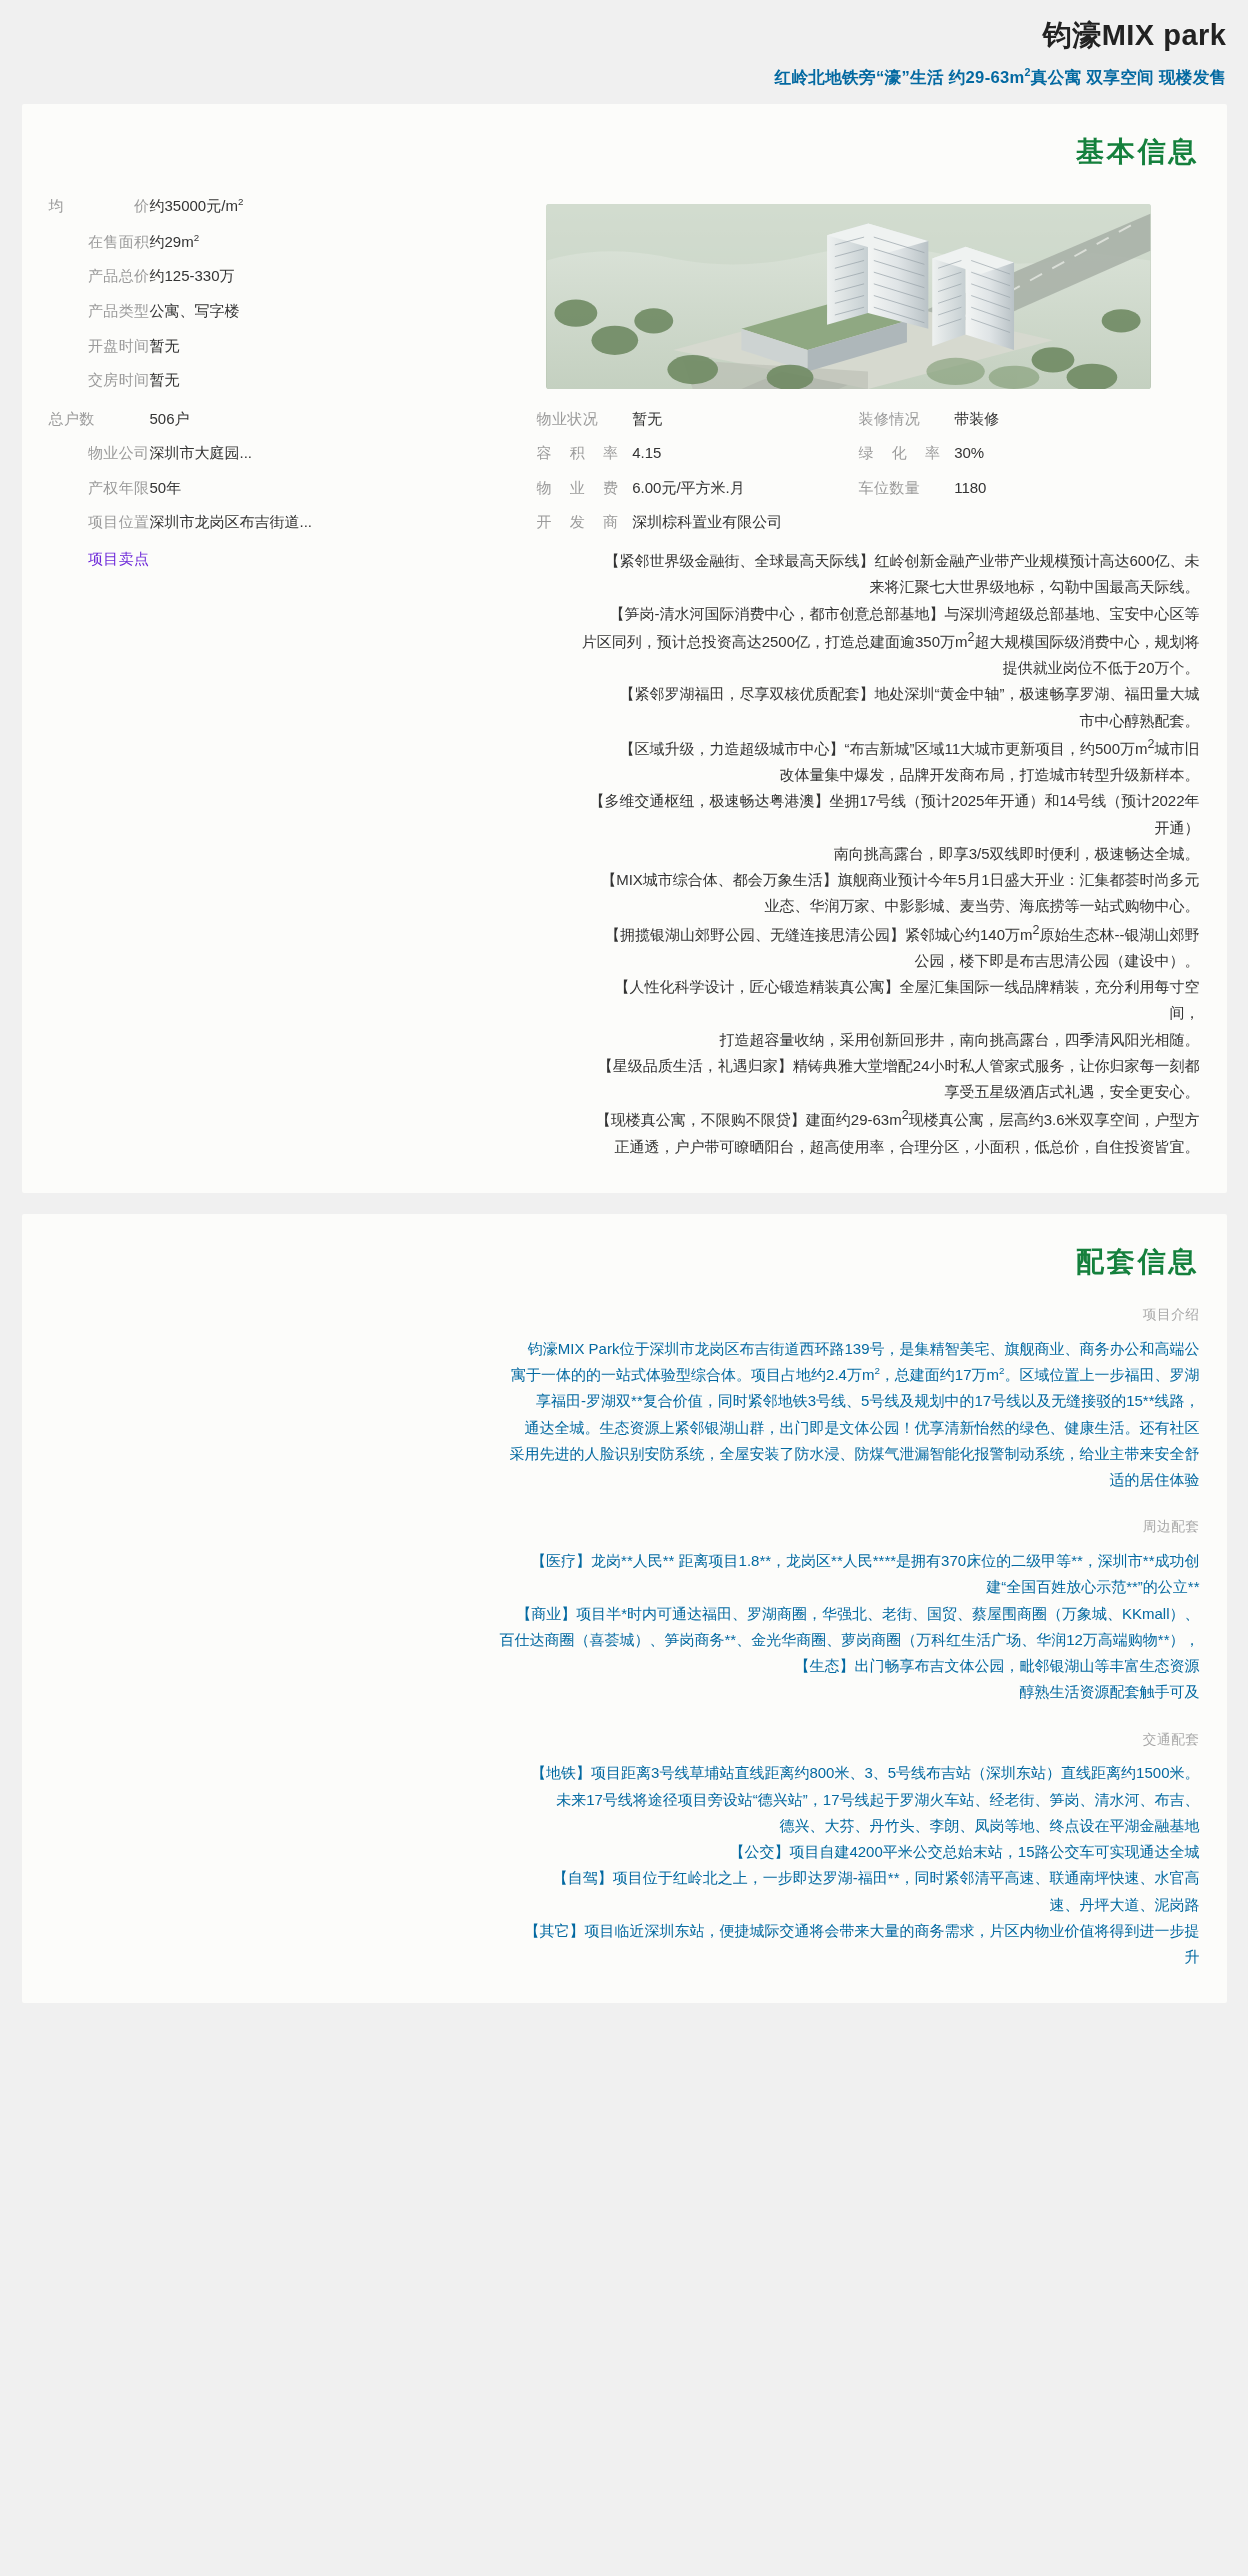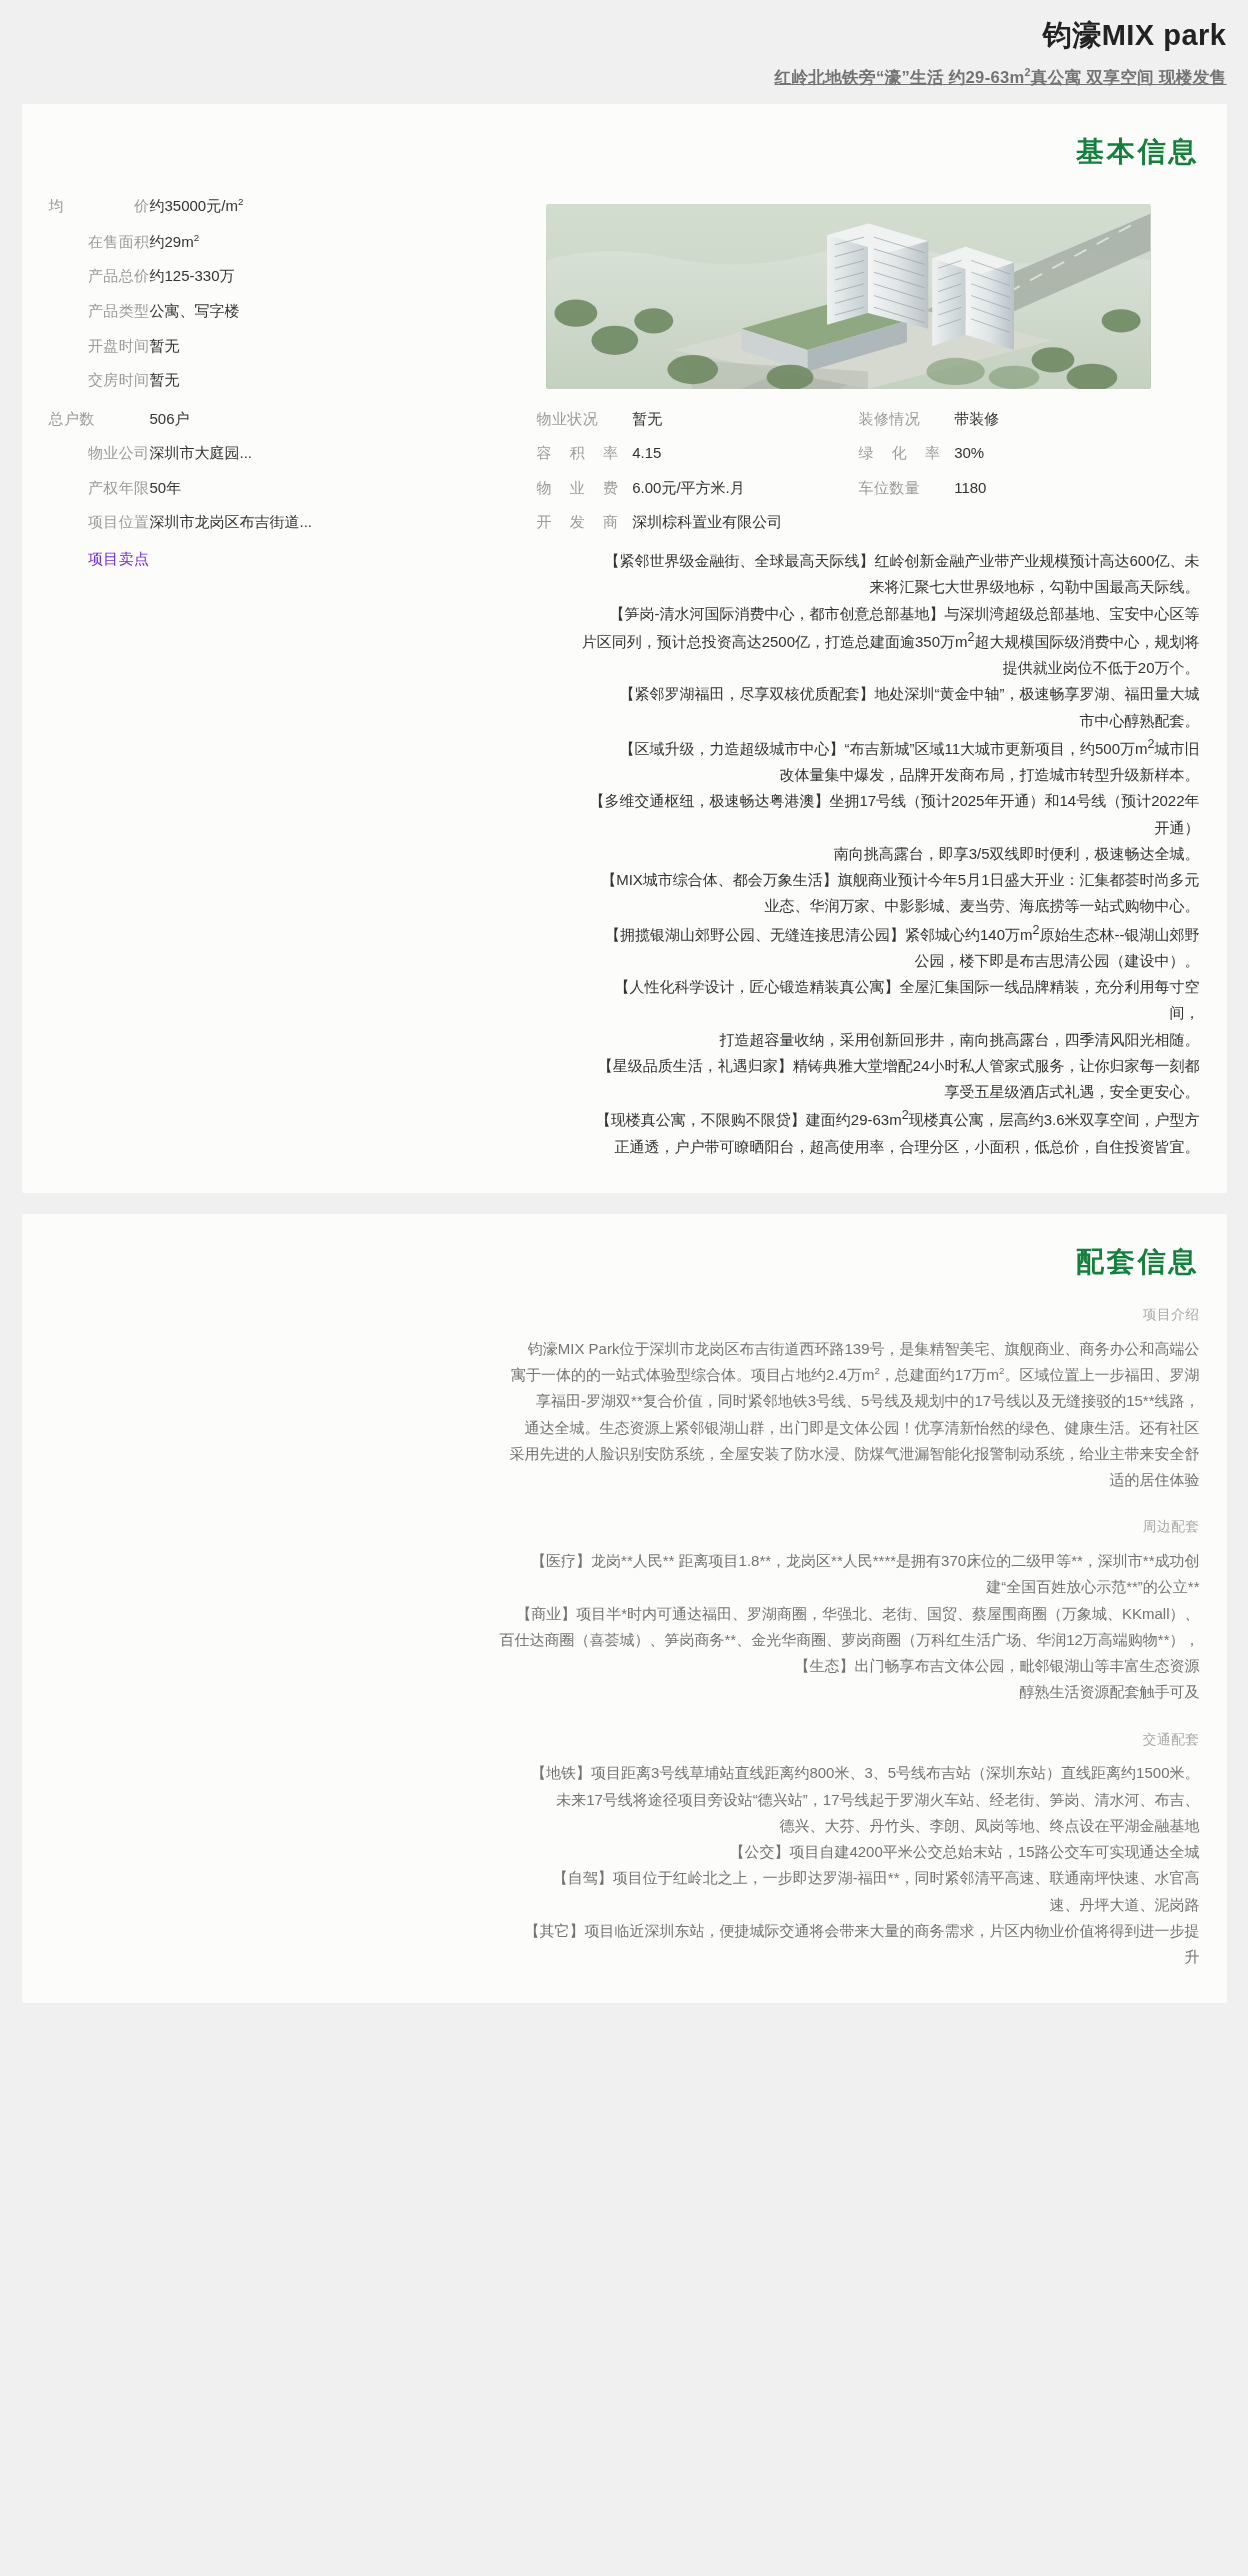--- a/index.html
+++ b/index.html
@@ -21,24 +21,23 @@
   .header-title {
     font-size: 29px;
     font-weight: bold;
     color: #222;
     letter-spacing: 0.5px;
     line-height: 1.2;
   }
   .header-sub {
     margin-top: 13.7px;
     font-size: 16.6px;
-    color: #737373;
+    color: #0369a1;
     font-weight: bold;
     letter-spacing: 0.3px;
-    text-decoration: underline;
   }
   .header-sub sup { font-size: 10.7px; }
 
   
   .card {
     background: #fcfcfa;
     margin: 0 21.5px 21.5px 21.5px;
     padding: 29px 27px 33px 27px;
     border-radius: 2px;
   }
@@ -115,21 +114,21 @@
   
   .sec-label {
     color: #a8a8a8;
     font-size: 13.7px;
     margin: 0 0 11.7px 2px;
     letter-spacing: 0.5px;
   }
   .sec-body {
     font-size: 15px;
     line-height: 1.75;
-    color: #737373;
+    color: #0369a1;
     margin: 0 0 25px 2px;
   }
   .sec-body p { margin: 0; }
   .sec-body sup { font-size: 9.8px; }
   .last { margin-bottom: 0; }
 </style>
 </head>
 <body>
 
 <div class="page">

